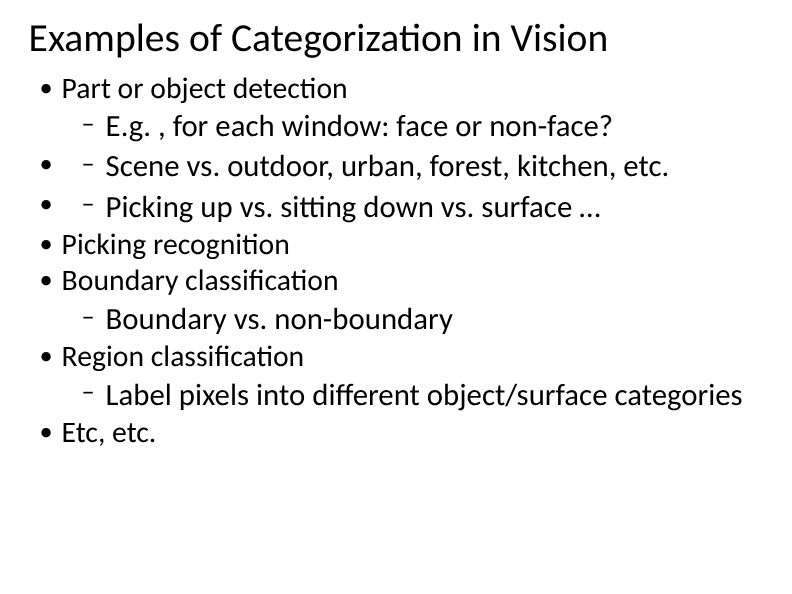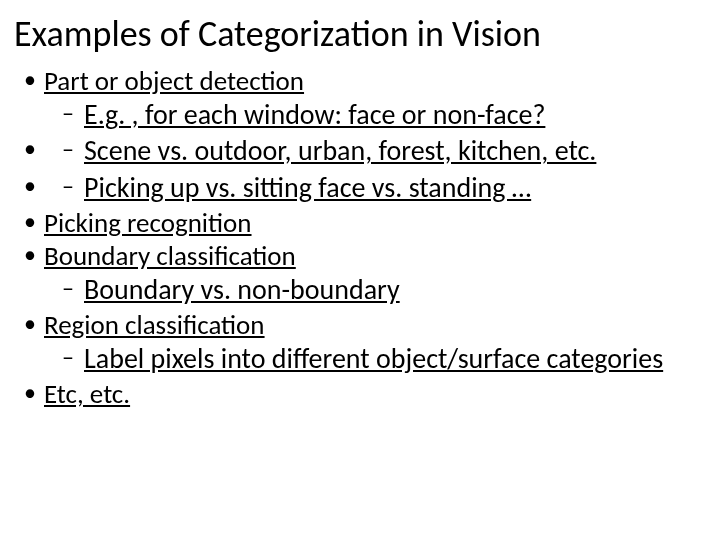--- a/index.html
+++ b/index.html
@@ -9,33 +9,32 @@
     height: 540px;
     background: #fff;
     font-family: Calibri, "Segoe UI", Arial, sans-serif;
     color: #000;
     overflow: hidden;
   }
   .slide {
     box-sizing: border-box;
     width: 720px;
     height: 540px;
-    padding: 14px 22px 10px 14px;
+    padding: 14px 22px 10px 26px;
   }
   .title {
     font-size: 36px;
     font-weight: 400;
     line-height: 1.15;
     margin: 0 0 10px 0;
   }
   ul.lvl1 {
     list-style: none;
     margin: 0;
     padding: 0 0 0 4px;
-    text-decoration: underline;
   }
   ul.lvl1 > li {
     position: relative;
     padding-left: 26px;
     font-size: 27px;
     line-height: 1.22;
     margin: 0;
   }
   ul.lvl1 > li::before {
     content: "•";
@@ -85,21 +84,21 @@
       <ul class="lvl2">
         <li>
           <span>Scene vs. outdoor, urban, forest, kitchen, etc.</span>
         </li>
       </ul>
     </li>
 
     <li>
       <ul class="lvl2">
         <li>
-          <span>Picking up vs. sitting face vs. standing …</span>
+          <span>Picking up vs. sitting down vs. surface …</span>
         </li>
       </ul>
     </li>
 
     <li>
       <span>Picking recognition</span>
     </li>
 
     <li>
       <span>Boundary classification</span>

